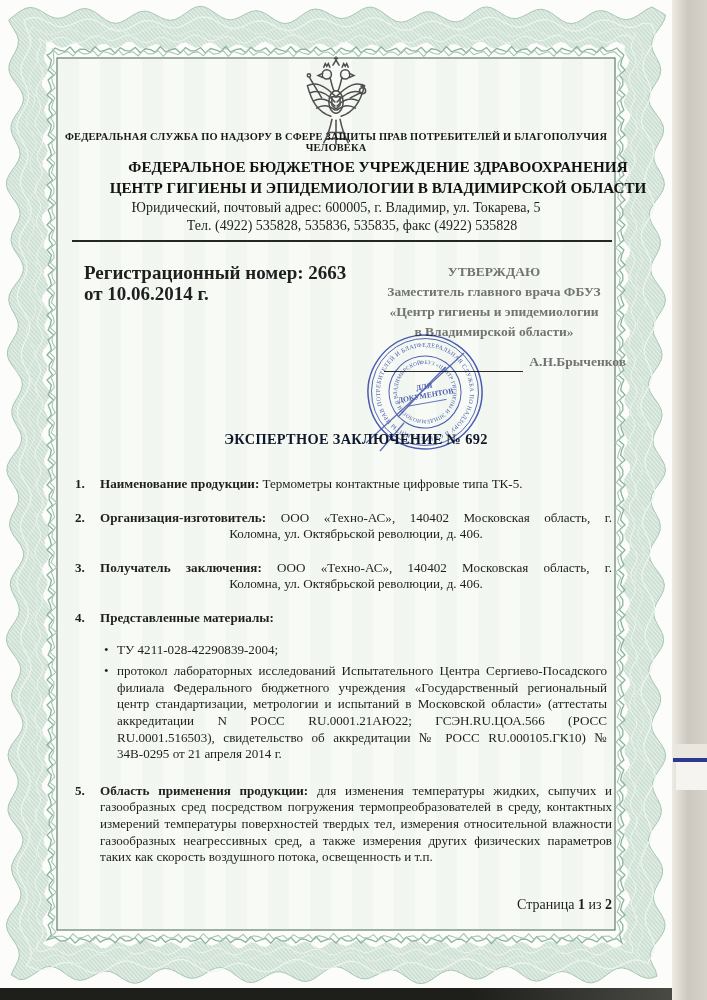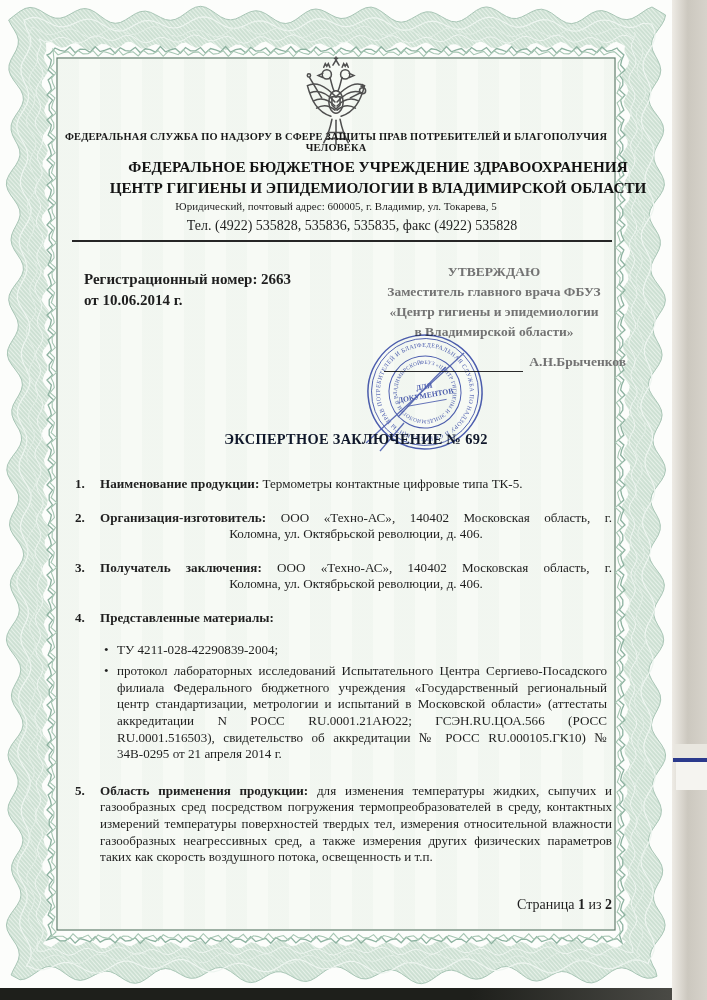--- a/index.html
+++ b/index.html
@@ -19,25 +19,25 @@
   .scan-white-patch{position:absolute;left:676px;top:762px;width:31px;height:28px;background:#f5f4f0;}
   .scan-bottom{position:absolute;left:0;top:988px;width:672px;height:12px;
                background:linear-gradient(90deg,#1e1f1b 70%,#4a4a45);}
   
   .emblem{position:absolute;left:303px;top:56px;width:66px;height:96px;}
   
   .agency{position:absolute;left:57px;top:131px;width:558px;text-align:center;
           font-weight:bold;font-size:10.4px;letter-spacing:.2px;color:#181818;}
   .orgname{position:absolute;left:57px;top:156px;width:642px;text-align:center;
            font-weight:bold;font-size:15.2px;line-height:21px;color:#121212;}
-  .addr{position:absolute;left:57px;top:200px;width:558px;text-align:center;font-size:11px;}
+  .addr{position:absolute;left:57px;top:200px;width:558px;text-align:center;font-size:14px;}
   .phones{position:absolute;left:57px;top:218px;width:590px;text-align:center;font-size:14px;}
   .hrule{position:absolute;left:72px;top:240px;width:540px;height:2px;background:#262626;}
   
-  .regblock{position:absolute;left:84px;top:262px;font-weight:bold;font-size:15px;line-height:21px;margin-top:7px;}
+  .regblock{position:absolute;left:84px;top:262px;font-weight:bold;font-size:19px;line-height:21px;}
   .approval{position:absolute;left:356px;top:262px;width:276px;text-align:center;
             font-weight:bold;font-size:13.5px;line-height:20px;color:#737373;}
   .sign-row{display:flex;align-items:flex-end;margin-top:10px;padding:0 6px 0 28px;}
   .sig-line{flex:1;border-bottom:1.3px solid #2a2a2a;height:14px;}
   .signer{margin-left:6px;white-space:nowrap;}
   .stamp{position:absolute;left:350px;top:317px;width:150px;height:150px;
          mix-blend-mode:multiply;opacity:.92;}
   
   .doc-title{position:absolute;left:76px;top:431px;width:560px;text-align:center;
              font-weight:bold;font-size:14.4px;letter-spacing:.3px;color:#0f172a;}

